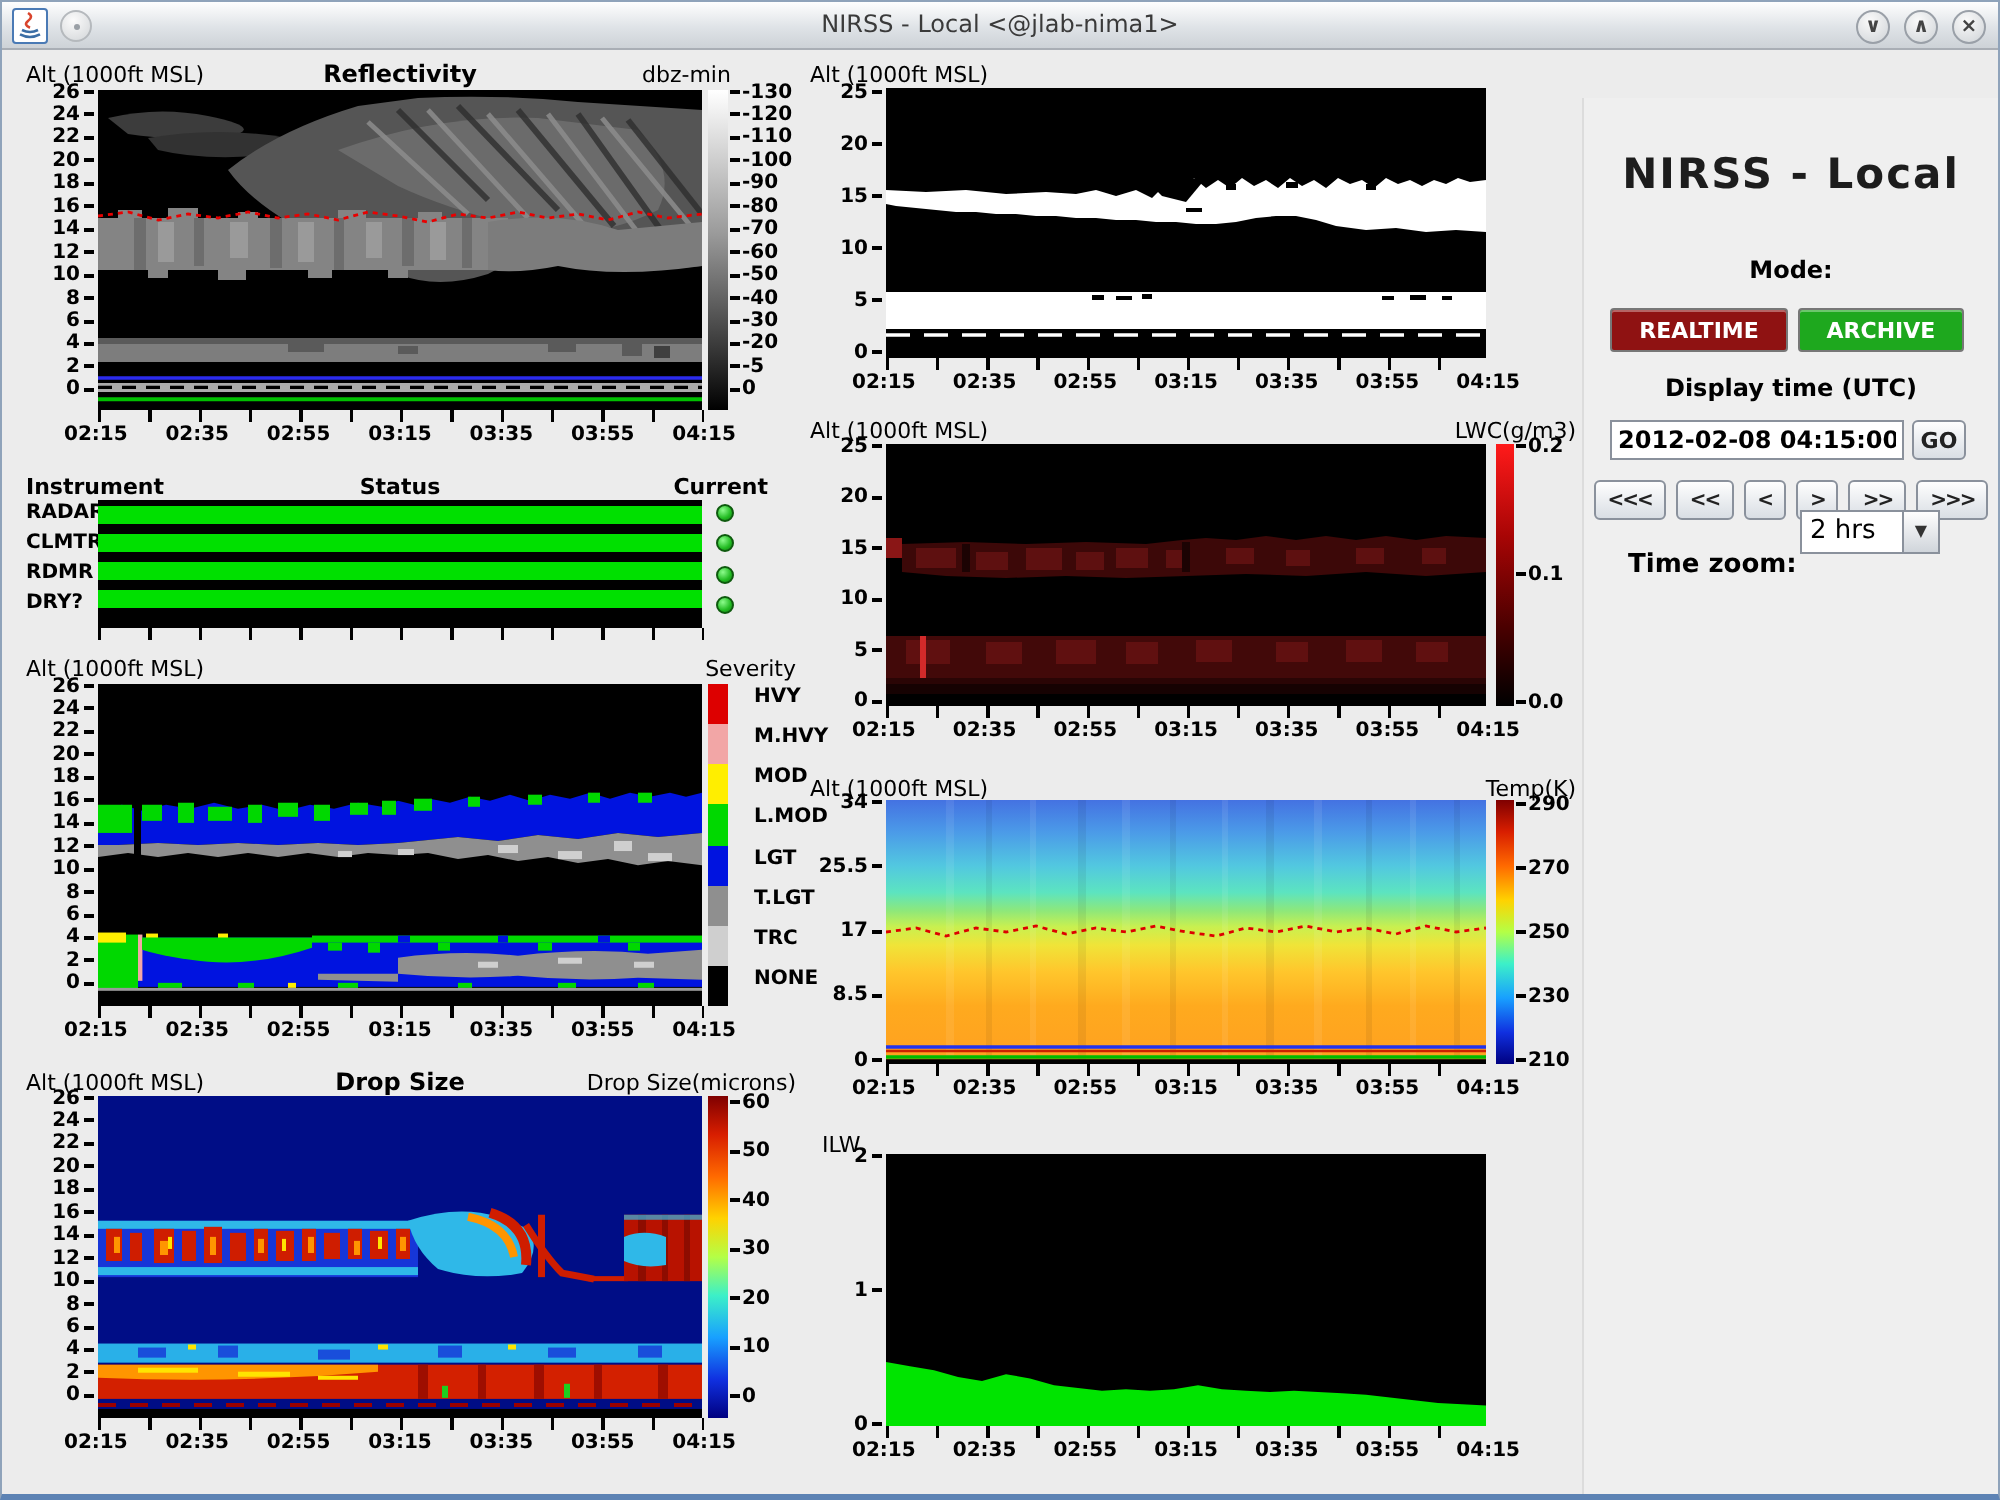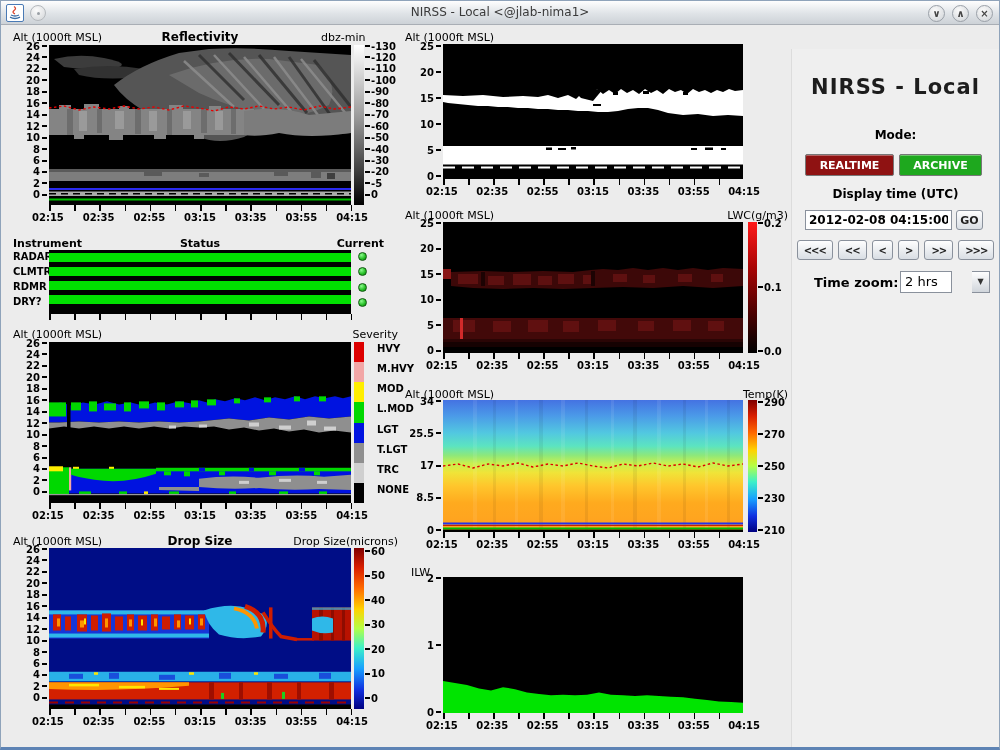--- a/index.html
+++ b/index.html
@@ -955,20 +955,20 @@
       <button class="btn gobtn" style="left:164px;top:161px;width:27px;">GO</button>
       <div class="navrow" style="top:191px;">
           <button class="navbtn">&lt;&lt;&lt;</button>
           <button class="navbtn">&lt;&lt;</button>
           <button class="navbtn">&lt;</button>
           <button class="navbtn">&gt;</button>
           <button class="navbtn">&gt;&gt;</button>
           <button class="navbtn">&gt;&gt;&gt;</button>
         </div>
       <div class="zoomlabel" style="left:22px;top:226px;">Time zoom:</div>
-      <div class="combo" style="left:108px;top:222px;gap:20px;">
+      <div class="combo" style="left:108px;top:206px;">
         <span class="field">2 hrs</span>
         <span class="arrow">▼</span>
       </div>
     </div>
 
   </div>
 </div>
 
 </body></html>

